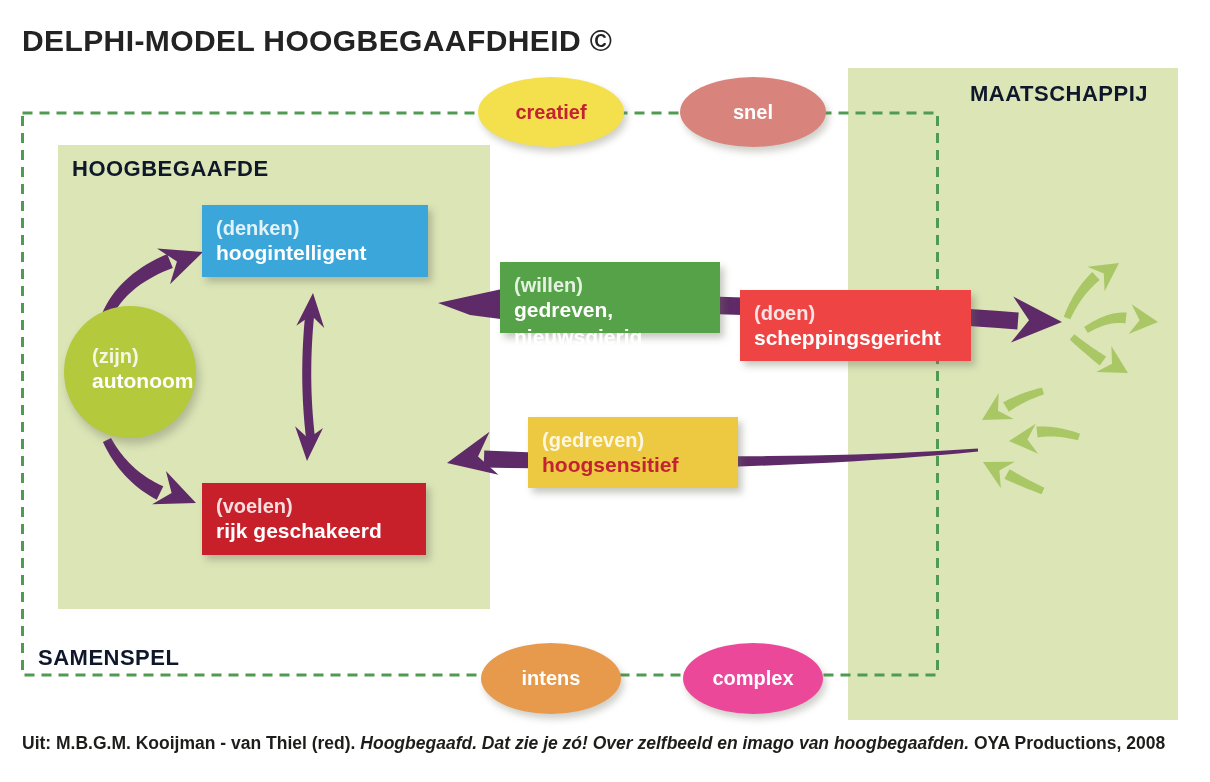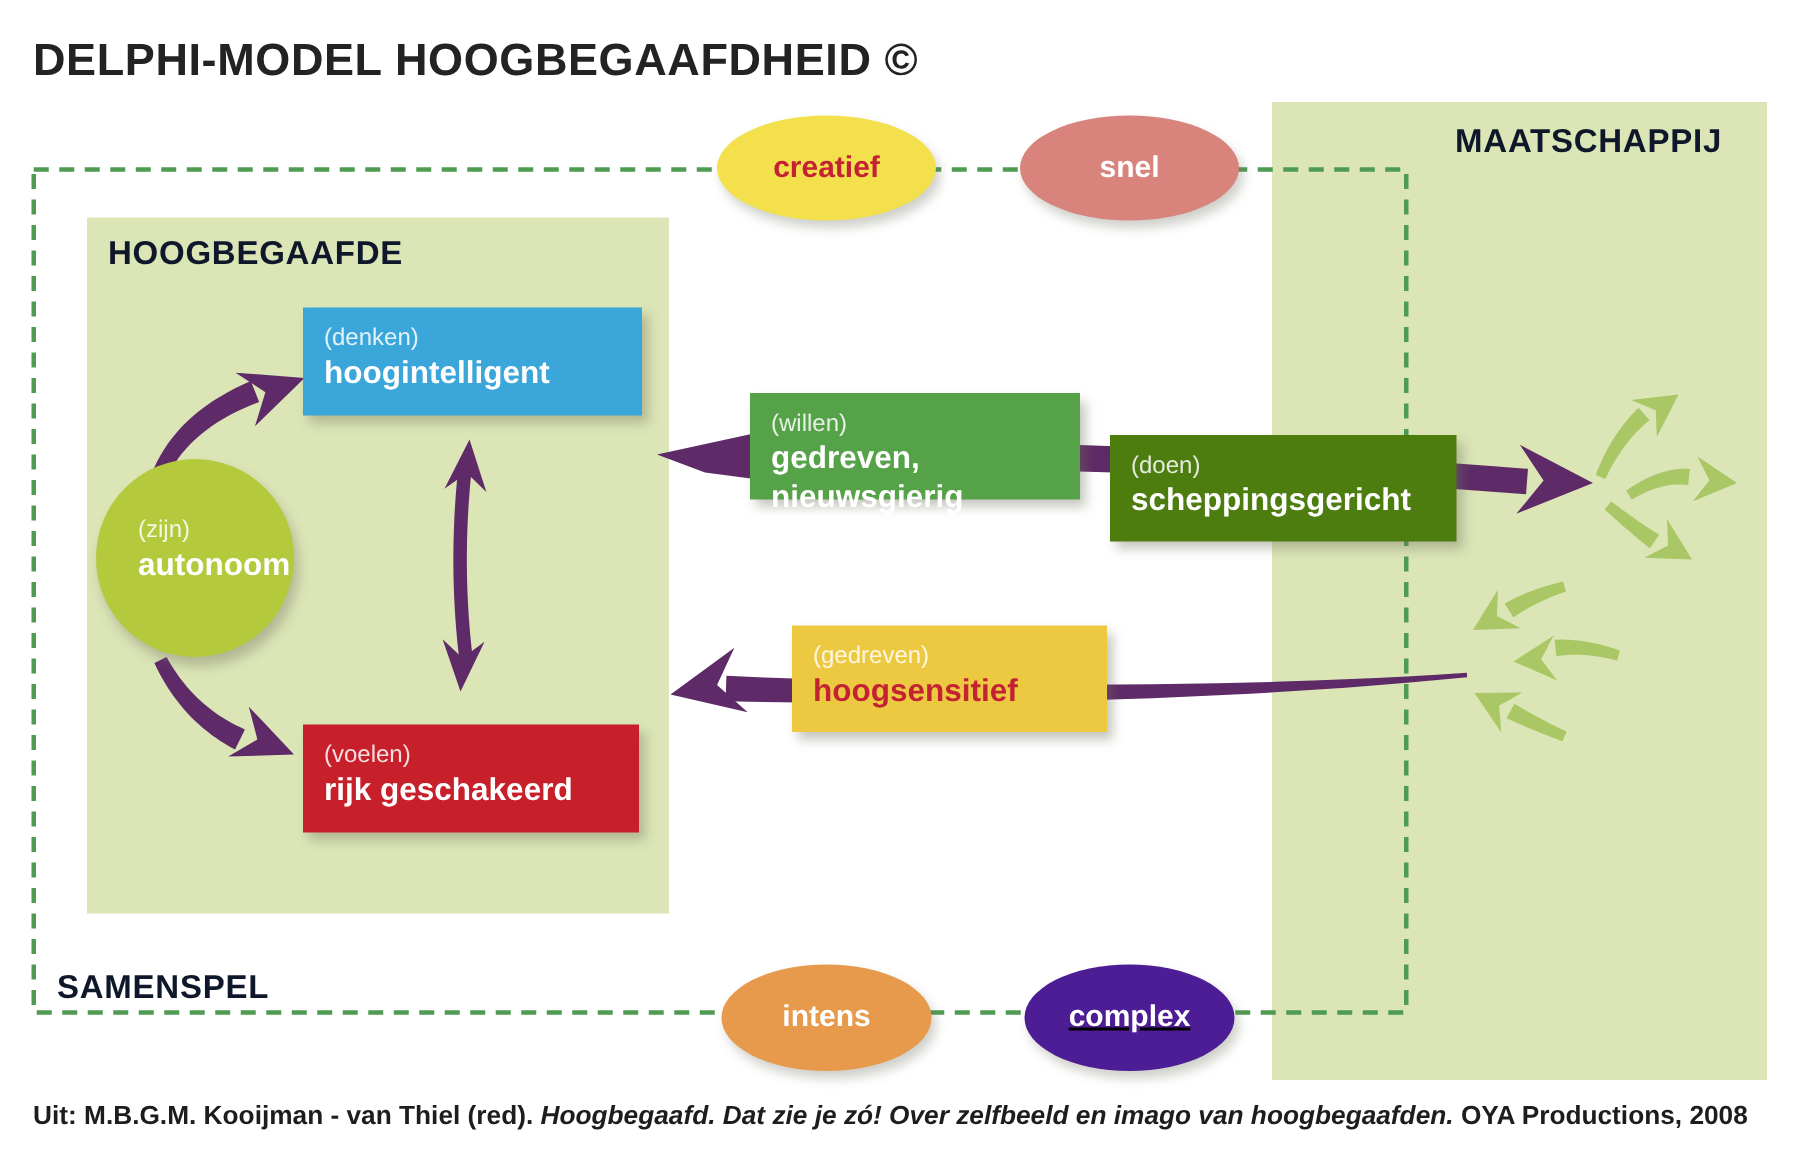--- a/index.html
+++ b/index.html
@@ -5,34 +5,34 @@
   html,body{margin:0;padding:0;background:#ffffff;}
   #stage{
     position:relative;width:1210px;height:782px;overflow:hidden;background:#ffffff;
     font-family:"Liberation Sans", sans-serif;
   }
   .abs{position:absolute;}
   #page-title{
     left:22px;top:24px;font-size:30px;font-weight:700;letter-spacing:.4px;color:#232323;z-index:6;
   }
   .panel{background:#dbe5b6;z-index:1;}
-  #panel-left{left:58px;top:145px;width:388px;height:464px;}
+  #panel-left{left:58px;top:145px;width:388px;height:464px;padding-left:44px;}
   #panel-right{left:848px;top:68px;width:330px;height:652px;}
   .region-label{
     font-size:22px;font-weight:700;letter-spacing:.5px;color:#0f172a;z-index:2;position:absolute;
   }
   #label-hoogbegaafde{left:14px;top:11px;}
   #label-maatschappij{right:30px;top:13px;}
   #label-samenspel{left:38px;top:645px;z-index:4;}
   #arrow-layer{left:0;top:0;width:1210px;height:782px;z-index:3;}
   .node{
     z-index:4;color:#ffffff;padding:11px 0 0 14px;box-sizing:border-box;
     box-shadow:4px 5px 7px rgba(110,110,95,.38);
   }
-  .node .sub{font-size:16px;font-weight:400;color:rgba(255,255,255,.85);line-height:1.22;}
+  .node .sub{font-size:20px;font-weight:700;color:rgba(255,255,255,.85);line-height:1.22;}
   .node .main{font-size:21px;font-weight:700;line-height:1.28;}
   #node-denken{left:202px;top:205px;width:226px;height:72px;}
   #node-willen{left:500px;top:262px;width:220px;height:71px;}
   #node-doen{left:740px;top:290px;width:231px;height:71px;}
   #node-waarnemen{left:528px;top:417px;width:210px;height:71px;}
   #node-voelen{left:202px;top:483px;width:224px;height:72px;}
   #node-zijn{
     left:64px;top:306px;width:132px;height:132px;border-radius:50%;
     padding:38px 0 0 28px;box-shadow:3px 6px 8px rgba(110,110,95,.38);
   }
@@ -104,21 +104,21 @@
   <div id="node-denken" class="abs node" style="background-color: rgb(58, 166, 218);">
     <div class="sub">(denken)</div>
     <div class="main">hoogintelligent</div>
   </div>
 
   <div id="node-willen" class="abs node" style="background-color: rgb(86, 162, 72);">
     <div class="sub">(willen)</div>
     <div class="main">gedreven, nieuwsgierig</div>
   </div>
 
-  <div id="node-doen" class="abs node" style="background-color: #4d7c0f;">
+  <div id="node-doen" class="abs node" style="background-color: #ef4444;">
     <div class="sub">(doen)</div>
     <div class="main">scheppingsgericht</div>
   </div>
 
   <div id="node-waarnemen" class="abs node" style="background-color: rgb(237, 201, 65);">
     <div class="sub">(gedreven)</div>
     <div class="main" style="color: rgb(195, 34, 51);">hoogsensitief</div>
   </div>
 
   <div id="node-voelen" class="abs node" style="background-color: rgb(200, 32, 42);">
@@ -128,21 +128,21 @@
 
   <div id="oval-creatief" class="abs oval" style="background-color: rgb(244, 224, 77);">
     <span style="color: rgb(195, 34, 51);">creatief</span>
   </div>
   <div id="oval-intens" class="abs oval" style="background-color: rgb(232, 154, 76);">
     <span style="color: rgb(255, 255, 255);">intens</span>
   </div>
   <div id="oval-snel" class="abs oval" style="background-color: rgb(217, 131, 125);">
     <span style="color: rgb(255, 255, 255);">snel</span>
   </div>
-  <div id="oval-complex" class="abs oval" style="background-color: #4c1d95; text-decoration: underline;">
+  <div id="oval-complex" class="abs oval" style="background-color: #ec4899;">
     <span style="color: rgb(255, 255, 255);">complex</span>
   </div>
 
   <div id="caption" class="abs">
     <span>Uit: M.B.G.M. Kooijman - van Thiel (red). </span><span class="it">Hoogbegaafd. Dat zie je zó! Over zelfbeeld en imago van hoogbegaafden.</span><span> OYA Productions, 2008</span>
   </div>
 
 </div>
 
 </body></html>

